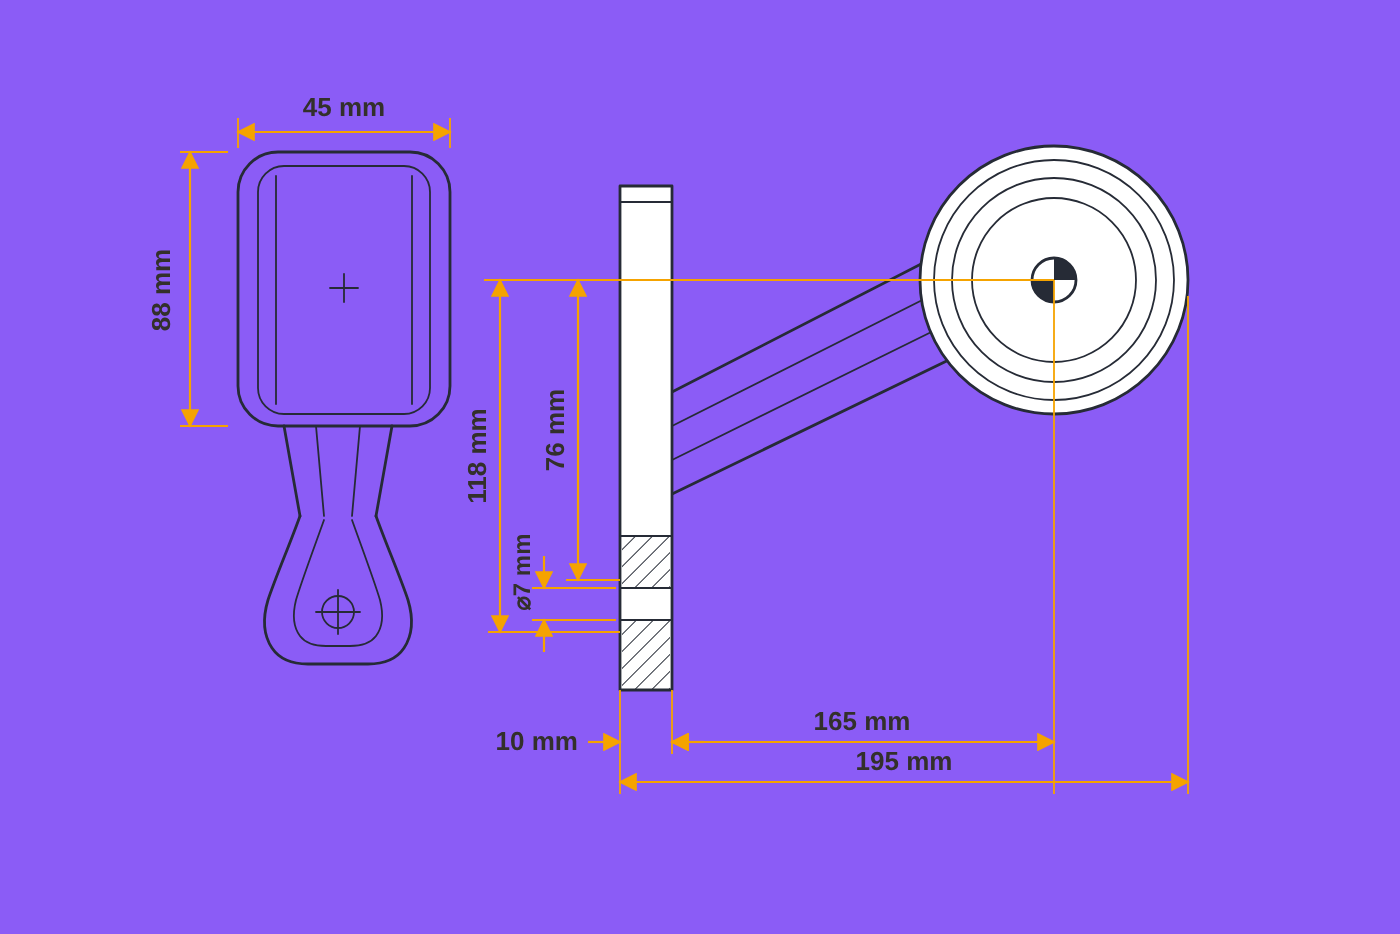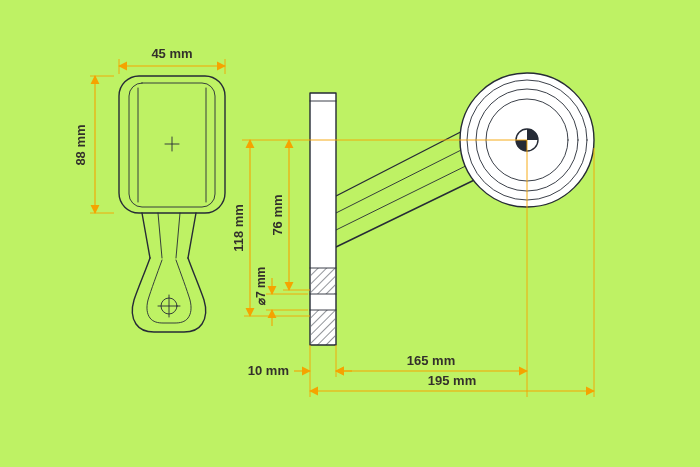--- a/index.html
+++ b/index.html
@@ -1,16 +1,16 @@
 <!DOCTYPE html>
 <html><head>
 <meta charset="utf-8">
 <style>
   html,body{margin:0;padding:0;background:#ffffff;}
-  .canvas{position:relative;width:700px;height:467px;background:#bef264;overflow:hidden;
+  .canvas{position:relative;width:700px;height:467px;background:#8b5cf6;overflow:hidden;
           font-family:"Liberation Sans", sans-serif;}
   svg{display:block;}
   .ln   {stroke:#262b36;stroke-width:1.4;fill:none;stroke-linecap:round;stroke-linejoin:round;}
   .lnth {stroke:#262b36;stroke-width:0.9;fill:none;stroke-linecap:round;}
   .dim  {stroke:#f5a300;stroke-width:1.1;fill:none;}
   .ext  {stroke:#f5a300;stroke-width:0.9;fill:none;}
   .dimtext{fill:#33302b;font-family:"Liberation Sans", sans-serif;font-size:13px;font-weight:600;}
   .whitefill{fill:#ffffff;}
   .darkfill{fill:#262b36;stroke:none;}
 </style>

